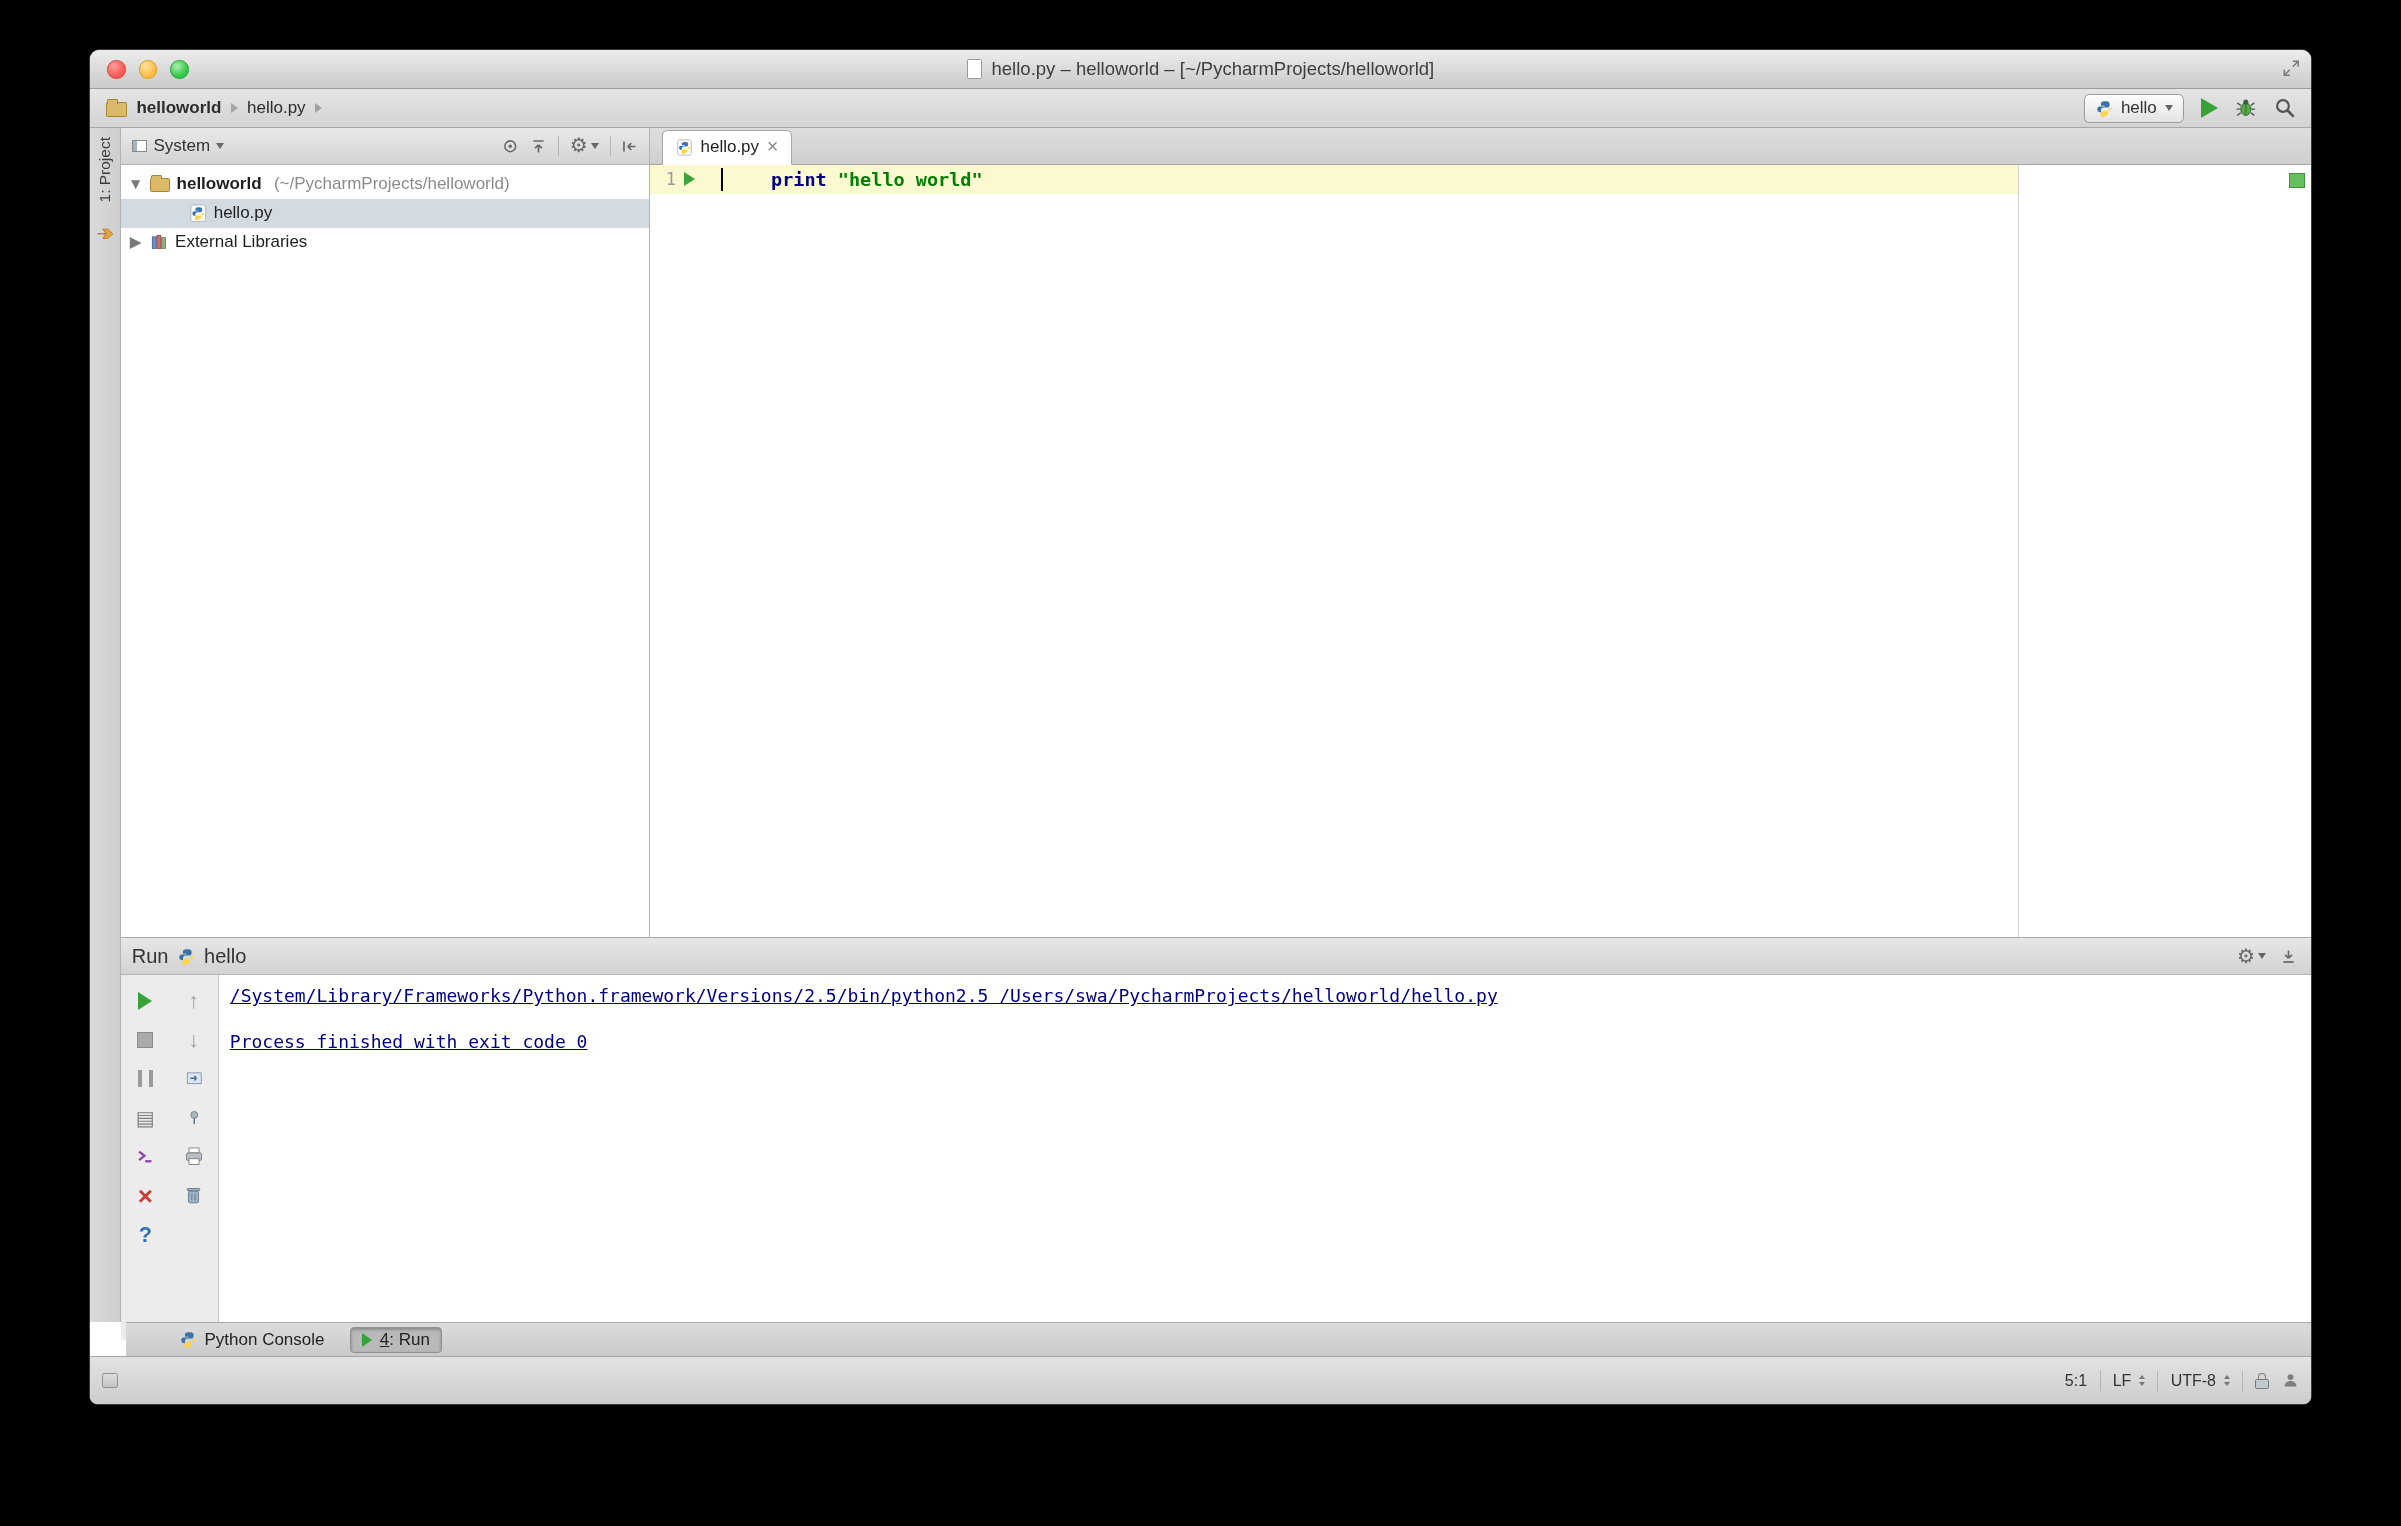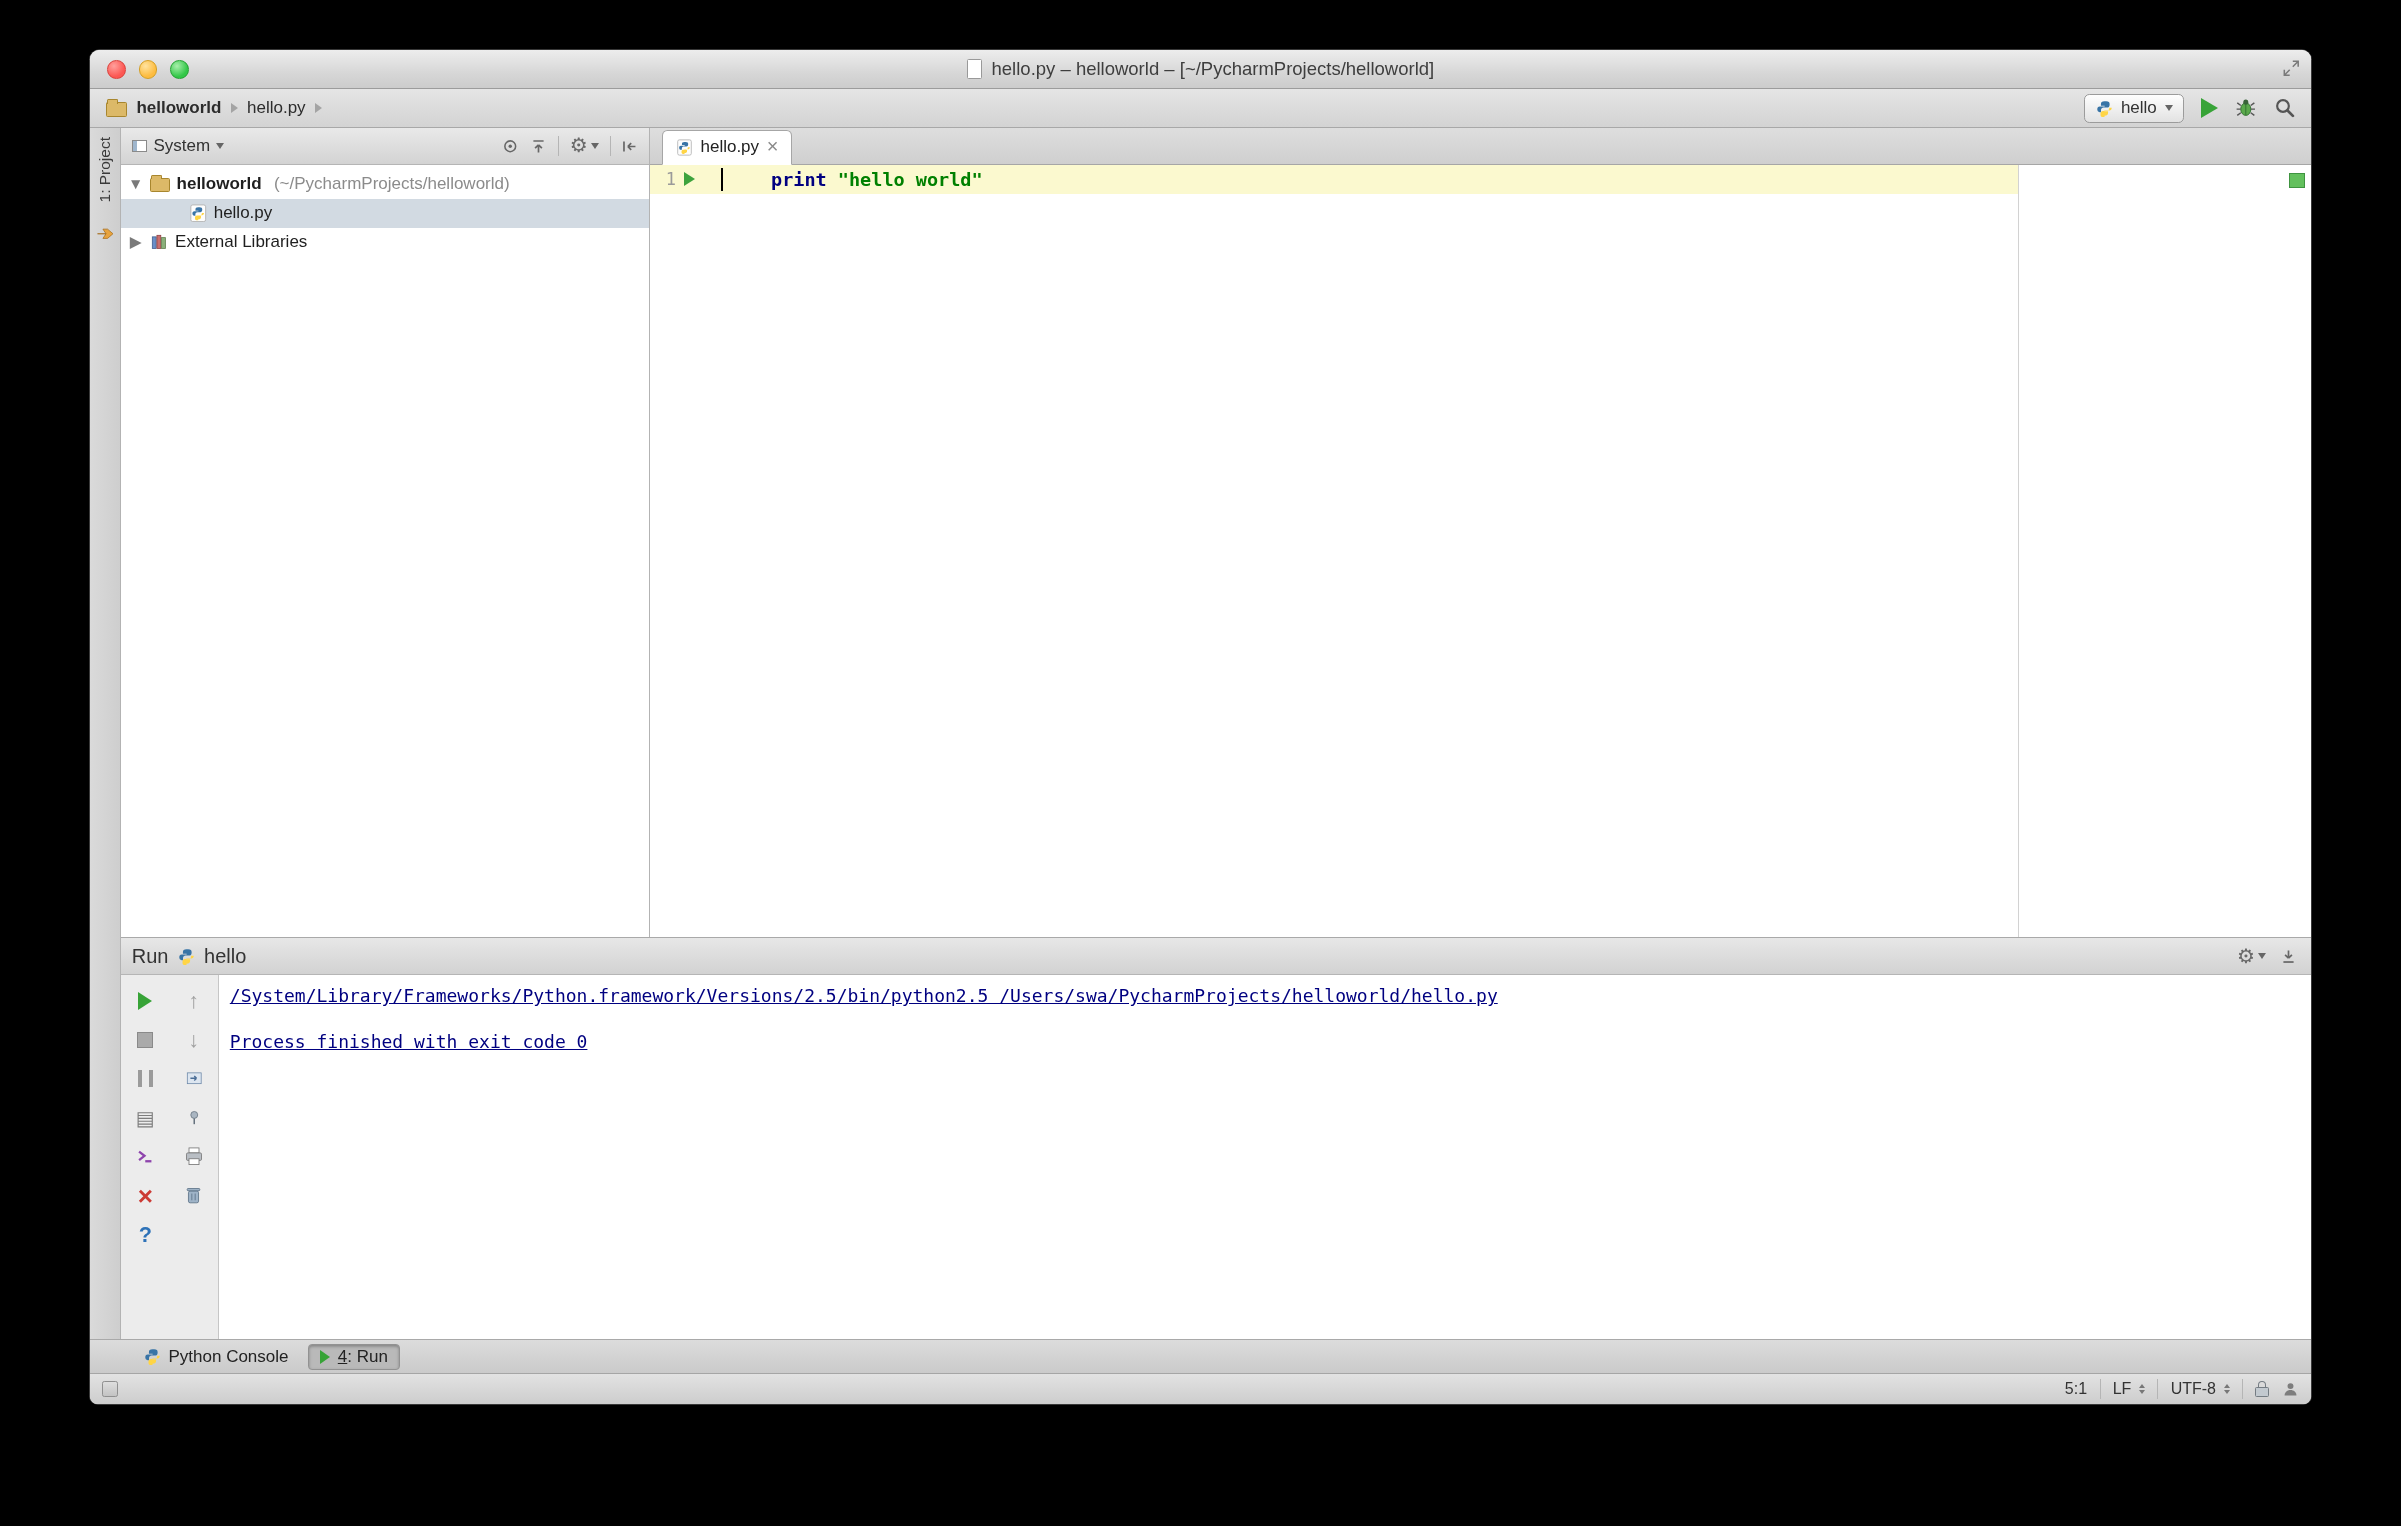--- a/index.html
+++ b/index.html
@@ -105,29 +105,29 @@
   .arr-ic { font-size:21.6px; color:#a0a0a0; font-weight:bold; line-height:1; }
   .closex::before { content:"×"; color:#cc3a34; font-weight:bold; font-size:26px; line-height:1; }
   .help-ic::before { content:"?"; color:#2d72b8; font-weight:bold; font-size:21.6px; line-height:1; }
   .console { flex:1; background:#fff; border-left:0.8px solid #c6c6c6; padding:9.3px 15.5px 0 10.8px;
              font-family:"DejaVu Sans Mono",monospace; font-size:18px; overflow:hidden; }
   .console-line { line-height:23px; min-height:23px; white-space:pre-wrap; color:#000; }
   .console-line.sys { color:var(--console_system,#000080);text-decoration:underline; }
 
   
   .bottom-bar { flex:none; height:34px; background:linear-gradient(#dcdcdc,#cacaca); border-top:0.8px solid #a9a9a9;
-                display:flex; align-items:center; padding:0 12.4px 0 43px; gap:9px; font-size:17px; color:#222; }
+                display:flex; align-items:center; padding:0 12.4px 0 43px; gap:15px; font-size:17px; color:#222;margin-left:36px; }
   .bb-btn { display:flex; align-items:center; gap:7.7px; padding:3.1px 10.8px; border-radius:3.9px; height:26px; }
   .bb-btn.selected { background:#b9b9b9; border:0.8px solid #929292; box-shadow:inset 0 1.5px 3.1px rgba(0,0,0,.3); }
   .mini-play { width:0; height:0; border-left:10.8px solid var(--accent_green,#37a337);
                border-top:7px solid transparent; border-bottom:7px solid transparent; }
   .mnemonic { text-decoration:underline; }
 
   
-  .status-bar { flex:none; height:31px; background:linear-gradient(#e2e2e2,#cdcdcd); border-top:0.8px solid #a5a5a5;
+  .status-bar { flex:none; height:48px; background:linear-gradient(#e2e2e2,#cdcdcd); border-top:0.8px solid #a5a5a5;
                 display:flex; align-items:center; padding:0 12.4px; font-size:16px; color:#333; gap:12.4px; }
   .sq-ic { width:15.5px; height:15.5px; border:0.8px solid #8f8f8f; background:linear-gradient(#dedede,#c3c3c3); border-radius:2.3px; }
   .sb-spacer { flex:1; }
   .sb-item { display:flex; align-items:center; gap:4.6px; }
   .ud { display:inline-flex; flex-direction:column; gap:2.3px; margin-left:3.1px; }
   .ud i { display:block; width:0; height:0; border-left:3.9px solid transparent; border-right:3.9px solid transparent; }
   .ud .u { border-bottom:4.6px solid #777; }
   .ud .d { border-top:4.6px solid #777; }
   .lock-ic { width:14px; height:10px; background:#c2c9cf; border:1.5px solid #747c83; border-radius:1.5px; position:relative; margin-top:6.2px; }
   .lock-ic::before { content:""; position:absolute; left:1.5px; top:-7px; width:6.2px; height:6.2px;

